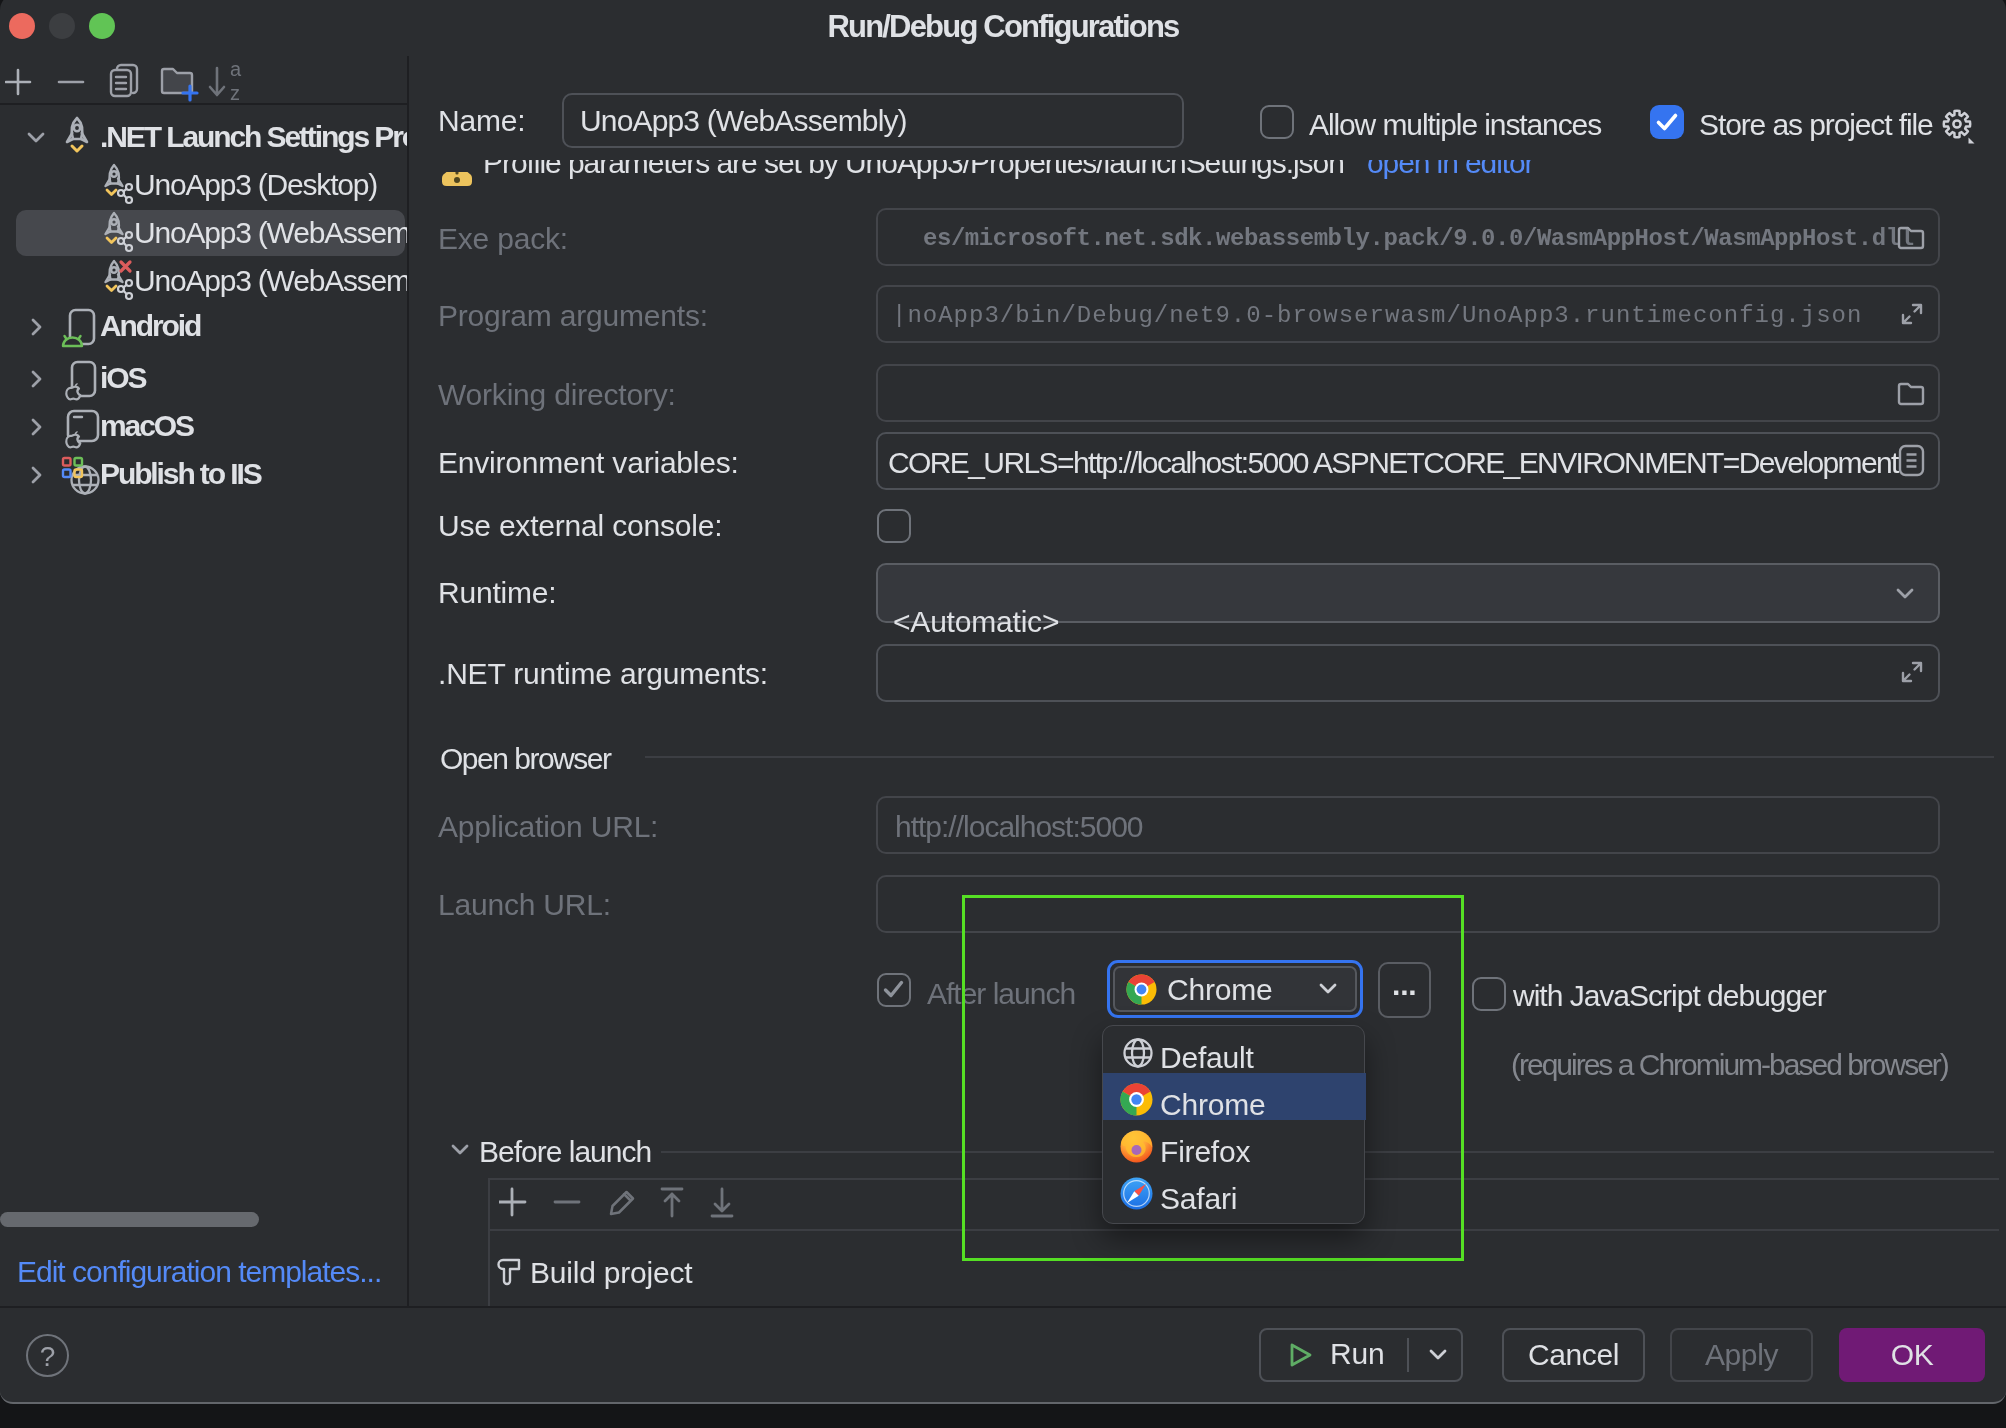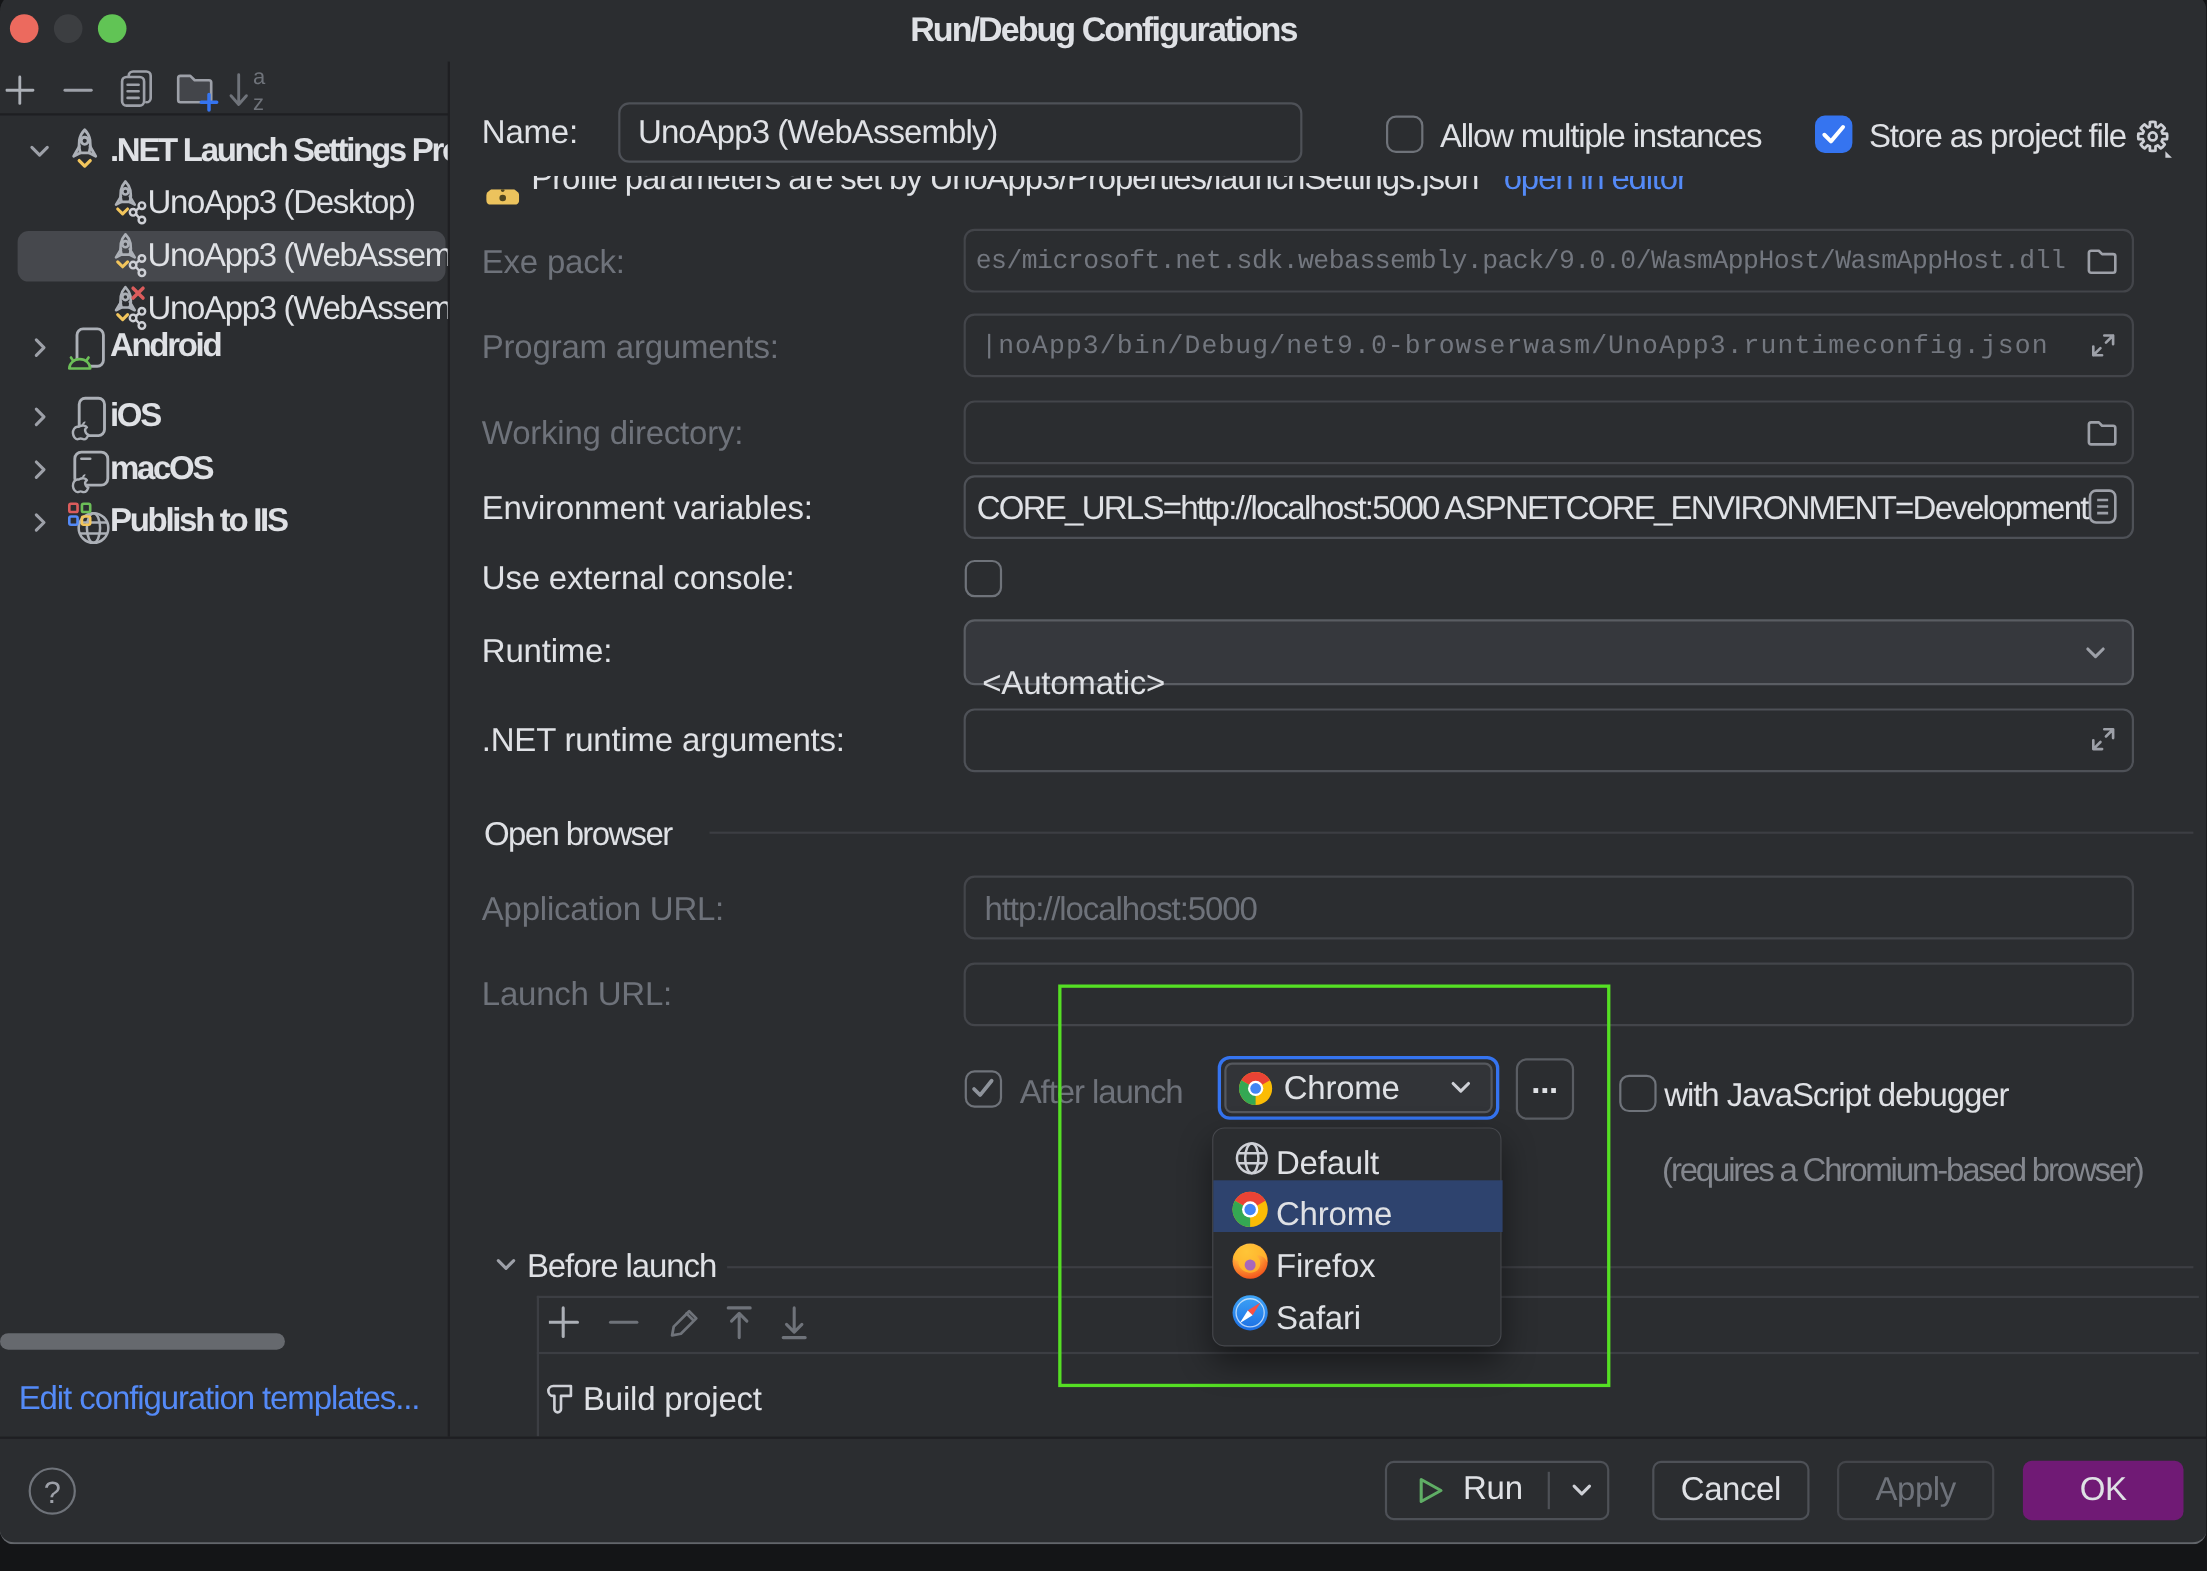--- a/index.html
+++ b/index.html
@@ -125,21 +125,21 @@
 <circle cx="22" cy="30" r="3"></circle>
 <circle cx="30" cy="24" r="3"></circle>
 <circle cx="30" cy="37" r="3"></circle>
 <path d="M24.5 28.5 L27.4 25.9 M24.6 31.7 L27.4 34.9"></path>
 </g>
 <path d="M22 3 L31 12 M31 3 L22 12" stroke="#DB5C5C" stroke-width="3.2"></path>
 </svg>
         </div>
     <div class="treetxt abs" style="left:134px;top:6px;">UnoApp3 (WebAssembly)</div>
   </div>
-  <div class="treerow" style="top:236px;">
+  <div class="treerow" style="top:247px;">
     <svg class="abs" style="left:29px;top:13px" width="16" height="22" viewBox="0 0 16 22">
           <path d="M4 4 L11 11 L4 18" stroke="#9DA0A8" stroke-width="2.8" fill="none" stroke-linecap="round" stroke-linejoin="round"></path>
         </svg>
     <div class="abs" style="left:60px;top:4px">
           <svg width="40" height="42" viewBox="0 0 40 42" fill="none" stroke-linecap="round" stroke-linejoin="round">
 <rect x="10" y="3" width="24" height="34" rx="5.5" stroke="#ACB0B7" stroke-width="2.6"></rect>
 <g stroke="#6CBE58" stroke-width="2.4">
 <path d="M3 39 a9.5 8.5 0 0 1 19 0 Z" fill="#2B2D30"></path>
 <path d="M6.5 32 L4.5 29 M18.5 32 L20.5 29"></path>
 </g>
@@ -236,21 +236,21 @@
 <circle cx="15" cy="8" r="3" fill="#50461F"></circle>
 <circle cx="15" cy="1" r="1.6" fill="#50461F"></circle>
 </svg>
         </div>
     <div class="abs txt" style="left:74px;top:-14px;letter-spacing:-1.05px;">Profile parameters are set by UnoApp3/Properties/launchSettings.json</div>
     <div class="abs txt" style="left:958px;top:-14px;color:#548AF7;letter-spacing:-1.1px;">open in editor</div>
   </div>
 
   <div class="lbl gray" style="left:29px;top:166px;">Exe pack:</div>
   <div class="field dis" style="top:152px;"></div>
-  <div class="abs mono" style="left:478px;top:169px;">es/microsoft.net.sdk.webassembly.pack/9.0.0/WasmAppHost/WasmAppHost.dll</div>
+  <div class="abs mono" style="left:514px;top:169px;font-weight:bold;">es/microsoft.net.sdk.webassembly.pack/9.0.0/WasmAppHost/WasmAppHost.dll</div>
   <div class="abs" style="left:1486px;top:165px;">
         <svg width="32" height="32" viewBox="0 0 32 32" fill="none" stroke="#9DA0A8" stroke-width="2.4" stroke-linejoin="round">
 <path d="M4 25 V9 a2 2 0 0 1 2 -2 h7 l3 3 h10 a2 2 0 0 1 2 2 v13 a2 2 0 0 1 -2 2 H6 a2 2 0 0 1 -2 -2 Z"></path>
 </svg>
       </div>
 
   <div class="lbl gray" style="left:29px;top:243px;">Program arguments:</div>
   <div class="field dis" style="top:229px;"></div>
   <div class="abs mono" style="left:483px;top:246px;letter-spacing:1.0px;">|noApp3/bin/Debug/net9.0-browserwasm/UnoApp3.runtimeconfig.json</div>
   <div class="abs" style="left:1488px;top:243px;">

